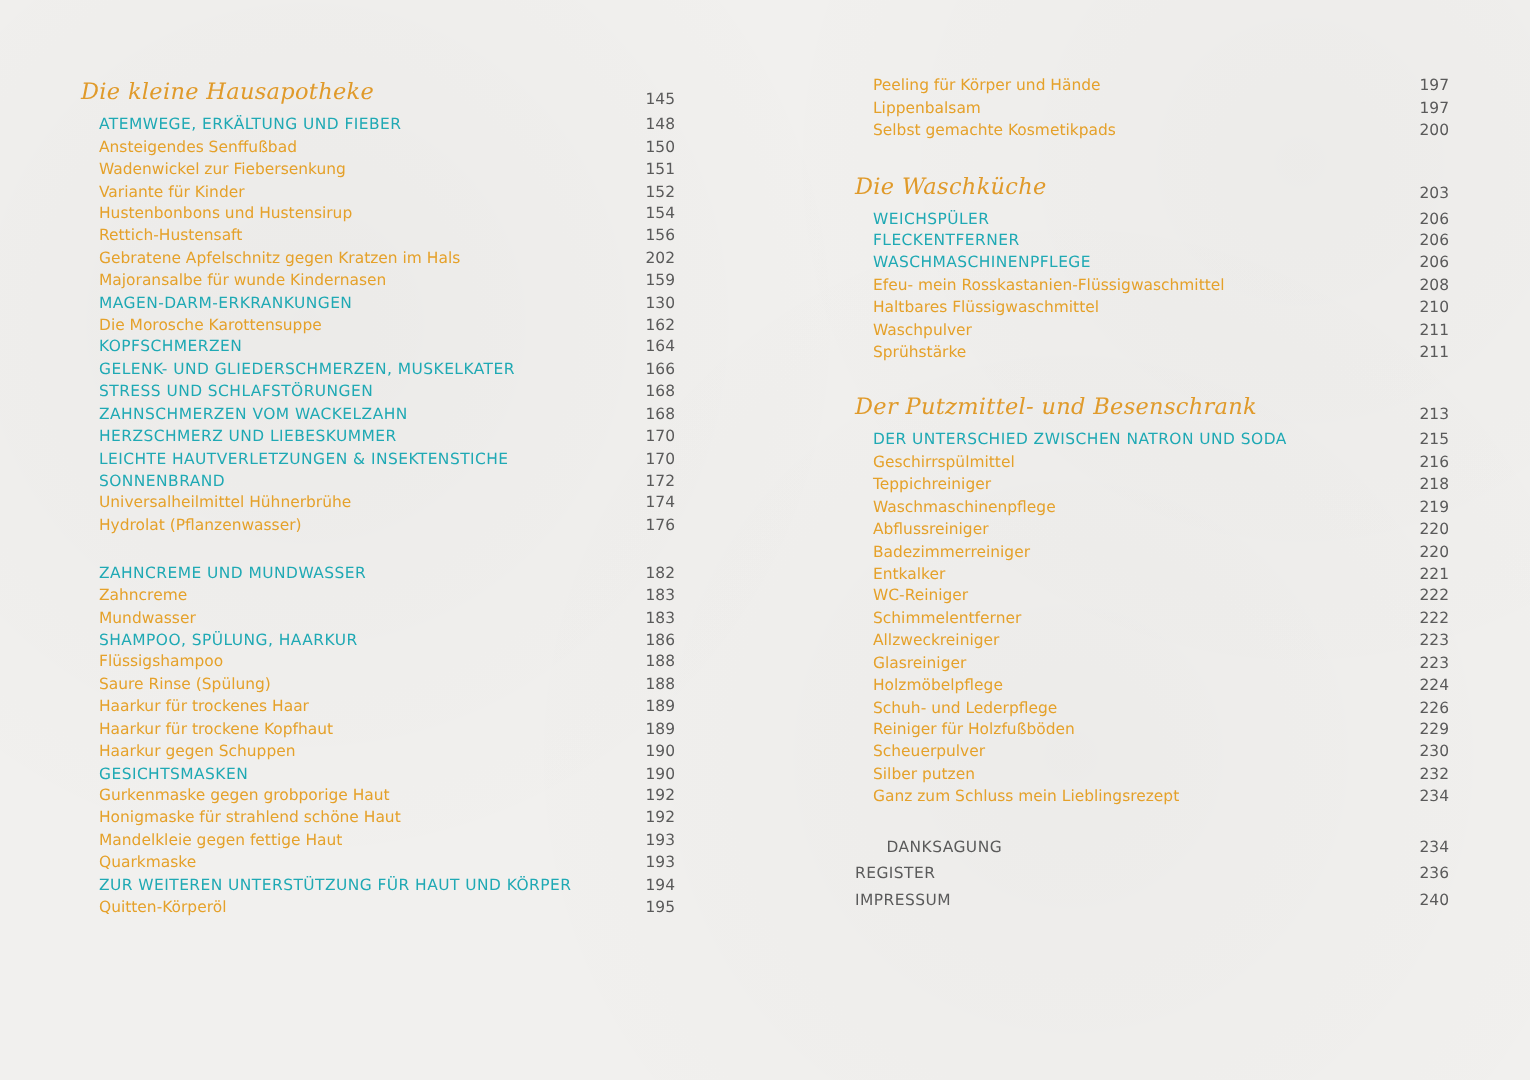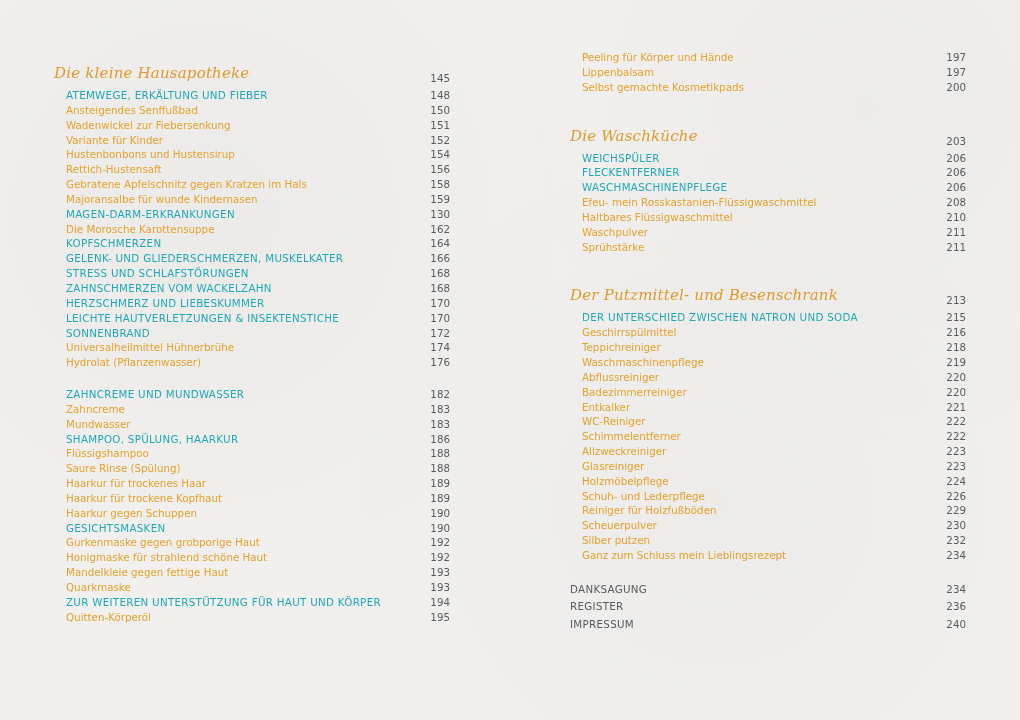--- a/index.html
+++ b/index.html
@@ -22,21 +22,21 @@
   .row {
     position:relative; height:14.85px; line-height:14.85px;
     font-size:10.3px; white-space:nowrap;
   }
   .row .label { position:absolute; left:12px; }
   .row .num { position:absolute; right:0; color:#5a5a5a; font-size:10.3px; }
   .row.section .label { color:#1fa9b4; letter-spacing:0.3px; }
   .row.recipe .label { color:#e5a12a; }
   .row.plain .label { left:0; color:#5a5a5a; letter-spacing:0.3px; }
   .chapter {
-    position:relative; height:26px; margin-bottom:2px;margin-top:12px;
+    position:relative; height:26px; margin-bottom:2px;
   }
   .chapter .title {
     position:absolute; left:0; bottom:4px;
     font-family:"DejaVu Serif", serif; font-style:italic;
     color:#e09a2a; font-size:15px; letter-spacing:0.2px;
   }
   .chapter .num { position:absolute; right:0; bottom:2px; color:#5a5a5a; font-size:10.3px;text-align:right; }
   .gap { height:18px; }
 </style>
 </head>
@@ -68,21 +68,21 @@
         <div class="row recipe">
           <span class="label">Hustenbonbons und Hustensirup</span>
           <span class="num">154</span>
         </div>
         <div class="row recipe">
           <span class="label">Rettich-Hustensaft</span>
           <span class="num">156</span>
         </div>
         <div class="row recipe">
           <span class="label">Gebratene Apfelschnitz gegen Kratzen im Hals</span>
-          <span class="num">158</span>
+          <span class="num">202</span>
         </div>
         <div class="row recipe">
           <span class="label">Majoransalbe für wunde Kindernasen</span>
           <span class="num">159</span>
         </div>
         <div class="row section">
           <span class="label">MAGEN-DARM-ERKRANKUNGEN</span>
           <span class="num">130</span>
         </div>
         <div class="row recipe">
@@ -317,21 +317,21 @@
           <span class="label">Silber putzen</span>
           <span class="num">232</span>
         </div>
         <div class="row recipe">
           <span class="label">Ganz zum Schluss mein Lieblingsrezept</span>
           <span class="num">234</span>
         </div>
       </div>
     <div class="gap" style="height:18px;"></div>
     <div id="rback">
-        <div class="row plain" style="height: 17.5px; line-height: 17.5px;">
+        <div class="row plain" style="height: 17.5px; line-height: 17.5px; margin-left: 21px;">
           <span class="label">DANKSAGUNG</span>
           <span class="num">234</span>
         </div>
         <div class="row plain" style="height: 17.5px; line-height: 17.5px;">
           <span class="label">REGISTER</span>
           <span class="num">236</span>
         </div>
         <div class="row plain" style="height: 17.5px; line-height: 17.5px;">
           <span class="label">IMPRESSUM</span>
           <span class="num">240</span>

